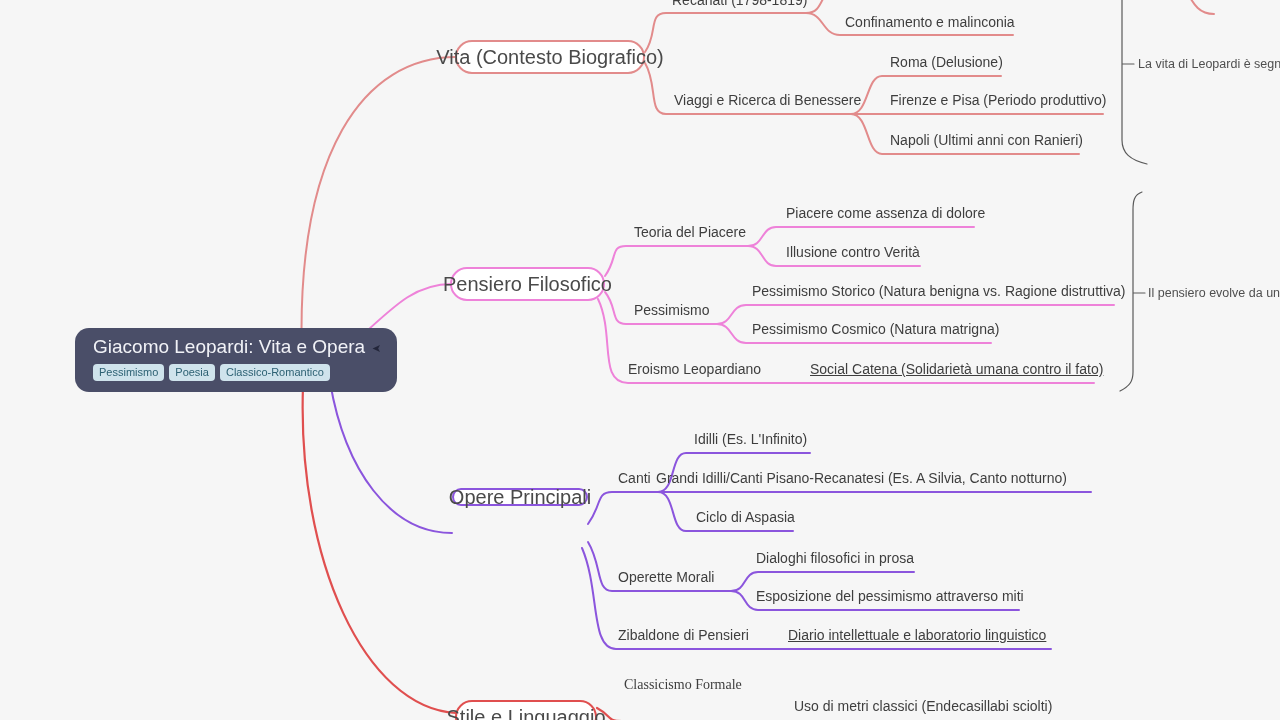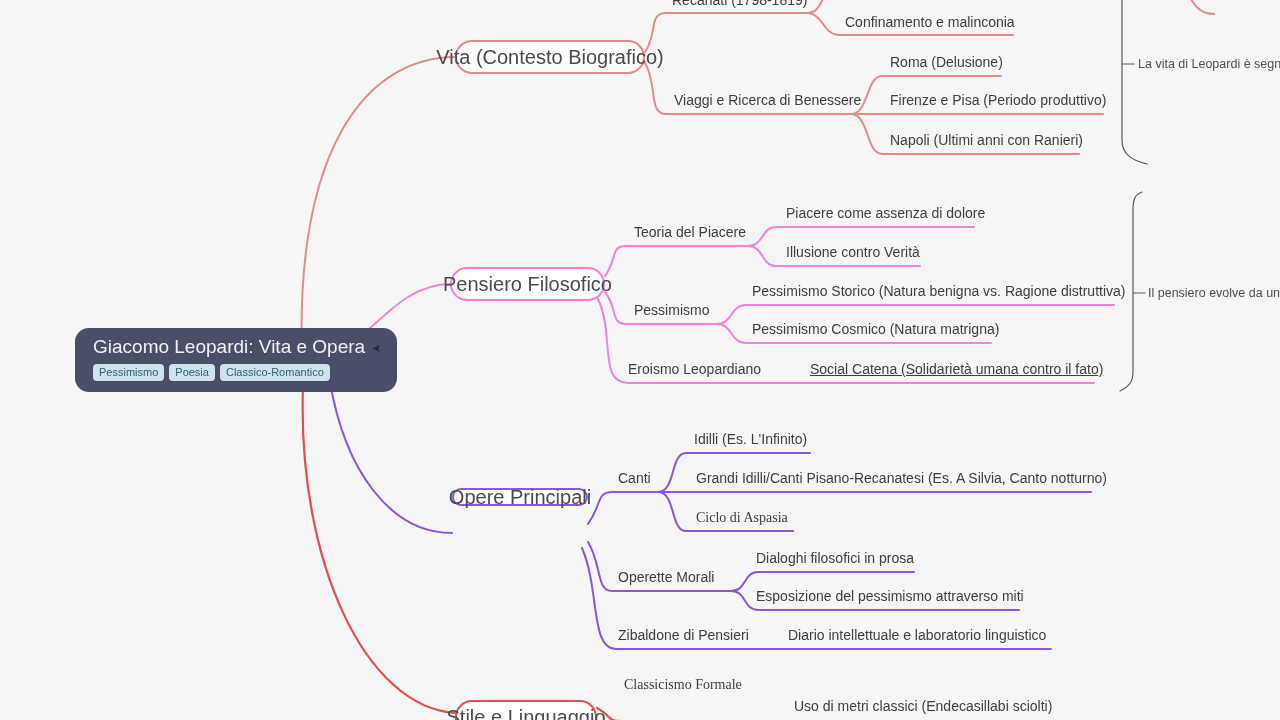--- a/index.html
+++ b/index.html
@@ -115,27 +115,27 @@
   <div class="lbl" style="left:786px;top:205px;">Piacere come assenza di dolore</div>
   <div class="lbl" style="left:786px;top:244px;">Illusione contro Verità</div>
   <div class="lbl" style="left:634px;top:302px;">Pessimismo</div>
   <div class="lbl" style="left:752px;top:321px;">Pessimismo Cosmico (Natura matrigna)</div>
   <div class="lbl" style="left:752px;top:283px;">Pessimismo Storico (Natura benigna vs. Ragione distruttiva)</div>
   <div class="lbl" style="left:628px;top:361px;">Eroismo Leopardiano</div>
   <div class="lbl" style="left:810px;top:361px;text-decoration:underline;">Social Catena (Solidarietà umana contro il fato)</div>
 
   <div class="lbl" style="left:618px;top:470px;">Canti</div>
   <div class="lbl" style="left:694px;top:431px;">Idilli (Es. L'Infinito)</div>
-  <div class="lbl" style="left:696px;top:470px;">Grandi Idilli/Canti Pisano-Recanatesi (Es. A Silvia, Canto notturno)</div>
-  <div class="lbl" style="left:696px;top:509px;font-family:Liberation Serif, serif;">Ciclo di Aspasia</div>
+  <div class="lbl" style="left:656px;top:470px;">Grandi Idilli/Canti Pisano-Recanatesi (Es. A Silvia, Canto notturno)</div>
+  <div class="lbl" style="left:696px;top:509px;">Ciclo di Aspasia</div>
   <div class="lbl" style="left:618px;top:569px;">Operette Morali</div>
   <div class="lbl" style="left:756px;top:550px;">Dialoghi filosofici in prosa</div>
   <div class="lbl" style="left:756px;top:588px;">Esposizione del pessimismo attraverso miti</div>
   <div class="lbl" style="left:618px;top:627px;">Zibaldone di Pensieri</div>
-  <div class="lbl" style="left:788px;top:627px;">Diario intellettuale e laboratorio linguistico</div>
+  <div class="lbl" style="left:788px;top:627px;text-decoration:underline;">Diario intellettuale e laboratorio linguistico</div>
 
   <div class="lbl" style="left:624px;top:676px;font-family:Liberation Serif, serif;">Classicismo Formale</div>
   <div class="lbl" style="left:794px;top:698px;">Uso di metri classici (Endecasillabi sciolti)</div>
 
   <div class="annotation" style="left:1138px;top:57px;">La vita di Leopardi è segnata</div>
   <div class="annotation" style="left:1148px;top:286px;">Il pensiero evolve da un pe</div>
 
 </div>
 
 </body></html>

